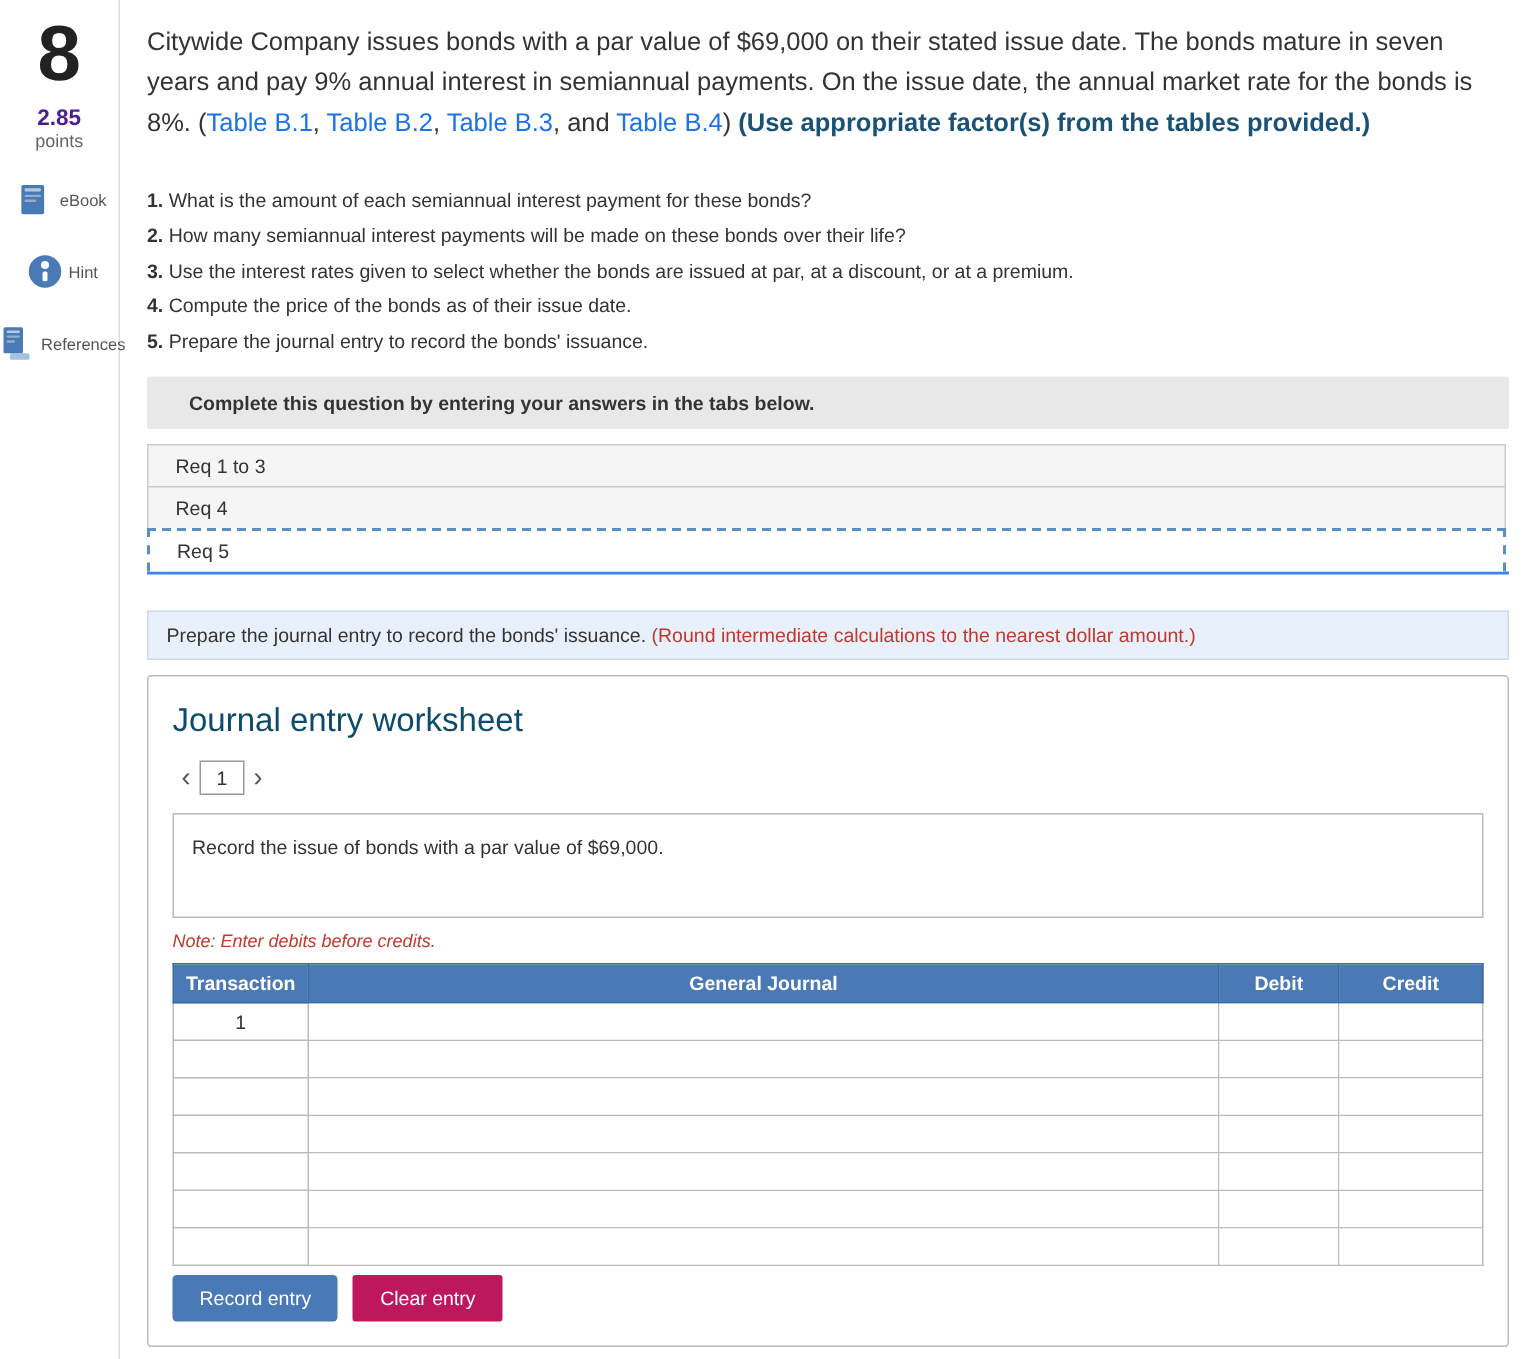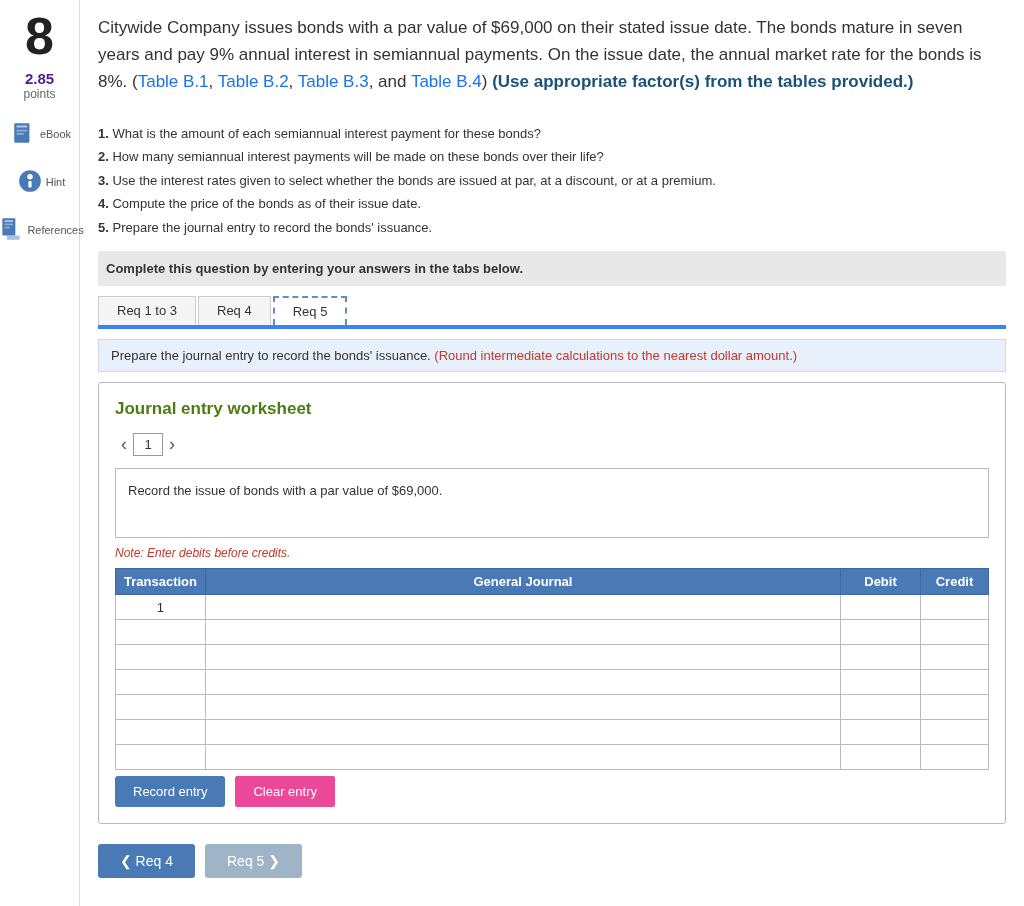--- a/index.html
+++ b/index.html
@@ -92,32 +92,33 @@
       font-size: 13px;
       line-height: 1.5;
     }
     .numbered-list li span.num {
       font-weight: bold;
     }
 
     
     .complete-bar {
       background: #e8e8e8;
-      padding: 10px 8px;
+      padding: 10px 28px;
       font-size: 13px;
       font-weight: bold;
       margin-bottom: 10px;
       border-radius: 2px;
     }
 
     
     .tabs-row {
       display: flex;
-      border-bottom: 4px solid #3b82f6;
-      margin-bottom: 10px;
+      border-bottom: 2px solid #3b82f6;
+      margin-bottom: 24px;
+      flex-direction: column;
     }
     .tab {
       padding: 6px 18px;
       font-size: 13px;
       cursor: pointer;
       border: 1px solid #ccc;
       border-bottom: none;
       background: #f5f5f5;
       color: #333;
       margin-right: 2px;
@@ -156,24 +157,24 @@
     }
 
     
     .worksheet-box {
       border: 1px solid #bbb;
       border-radius: 3px;
       padding: 16px;
       background: #fff;
     }
     .worksheet-title {
-      font-size: 17px;
-      font-weight: bold;
+      font-size: 22px;
+      font-weight: normal;
       margin-bottom: 14px;
-      color: #4d7c0f;
+      color: #0c4a6e;
     }
 
     
     .nav-row {
       display: flex;
       align-items: center;
       margin-bottom: 12px;
     }
     .nav-arrow {
       background: none;
@@ -268,21 +269,21 @@
     .btn-record {
       background: #4a7ab5;
       color: #fff;
       border: none;
       padding: 8px 18px;
       font-size: 13px;
       cursor: pointer;
       border-radius: 3px;
     }
     .btn-clear {
-      background: #ec4899;
+      background: #be185d;
       color: #fff;
       border: none;
       padding: 8px 18px;
       font-size: 13px;
       cursor: pointer;
       border-radius: 2px;
     }
     .btn-view-general {
       background: #4a7ab5;
       color: #fff;
@@ -423,21 +424,21 @@
       </div>
 
       <div class="note-text">Note: Enter debits before credits.</div>
 
       <table class="journal-table">
         <thead>
           <tr>
             <th style="width:80px;">Transaction</th>
             <th>General Journal</th>
             <th style="width:80px;">Debit</th>
-            <th style="width:68px;">Credit</th>
+            <th style="width:96px;">Credit</th>
           </tr>
         </thead>
         <tbody>
           <tr>
             <td class="tx-num">1</td>
             <td class="gj-cell"><input type="text" style=""></td>
             <td class="debit-cell"><input type="text" style=""></td>
             <td class="credit-cell"><input type="text" style=""></td>
           </tr>
           <tr>

